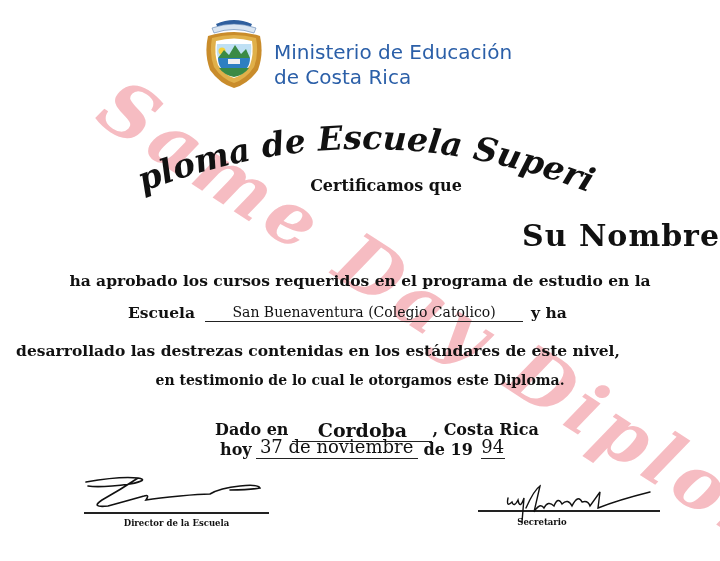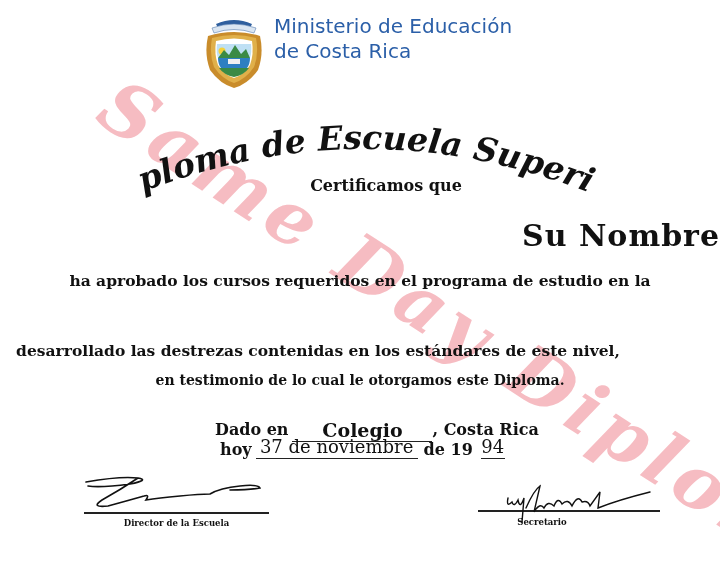--- a/index.html
+++ b/index.html
@@ -11,21 +11,21 @@
     position: absolute; left: 0; top: 0; width: 720px; height: 561px; pointer-events: none; z-index: 0;
   }
   .wm-text {
     position: absolute; left: 30px; top: 235px; width: 760px;
     font-family: "DejaVu Serif", serif; font-weight: bold; font-style: italic;
     font-size: 74px; letter-spacing: 6px; color: #f6b9bf; white-space: nowrap;
     transform-origin: left top; transform: rotate(33deg) translate(-10px, -200px);
     opacity: 0.95;
   }
   .header {
-    position: absolute; left: 202px; top: 14px; display: flex; align-items: flex-start; z-index: 2;
+    position: absolute; left: 202px; top: 14px; display: flex; align-items: flex-end; z-index: 2;
   }
   .crest { width: 64px; height: 76px; }
   .ministry {
     margin-left: 8px; font-family: "DejaVu Sans", sans-serif; color: #2b5fa8; font-size: 20px; line-height: 25px;
   }
   .content { position: absolute; left: 0; top: 0; width: 720px; height: 561px; z-index: 1; }
   .title {
     position: absolute; left: 130px; top: 115px; width: 470px; height: 90px;
   }
   .title svg { width: 100%; height: 100%; }
@@ -97,27 +97,32 @@
       <text font-family="DejaVu Serif, serif" font-weight="bold" font-style="italic" font-size="33" fill="#111" text-anchor="middle">
         <textPath href="#titleArc" startOffset="50%">Diploma de Escuela Superior</textPath>
       </text>
     </svg>
   </div>
 
   <div class="certifico gothic">Certificamos que</div>
   <div class="name gothic">Su Nombre</div>
   <div class="line1 gothic">ha aprobado los cursos requeridos en el programa de estudio en la</div>
 
+  <div class="school-row gothic">
+    <span>Escuela</span>
+    <span class="fill school-fill">San Buenaventura (Colegio Catolico)</span>
+    <span>y ha</span>
+  </div>
 
   <div class="line3 gothic">desarrollado las destrezas contenidas en los estándares de este nivel,</div>
   <div class="line4 gothic">en testimonio de lo cual le otorgamos este Diploma.</div>
 
   <div class="place-row gothic">
     <span>Dado en</span>
-    <span class="fill place-fill">Colegio</span>
+    <span class="fill place-fill">Cordoba</span>
     <span>, Costa Rica</span>
   </div>
 
   <div class="date-row gothic">
     <span>hoy</span>
     <span class="fill date-fill">37 de noviembre</span>
     <span>de 19</span>
     <span class="fill year-fill">94</span>
   </div>
 

